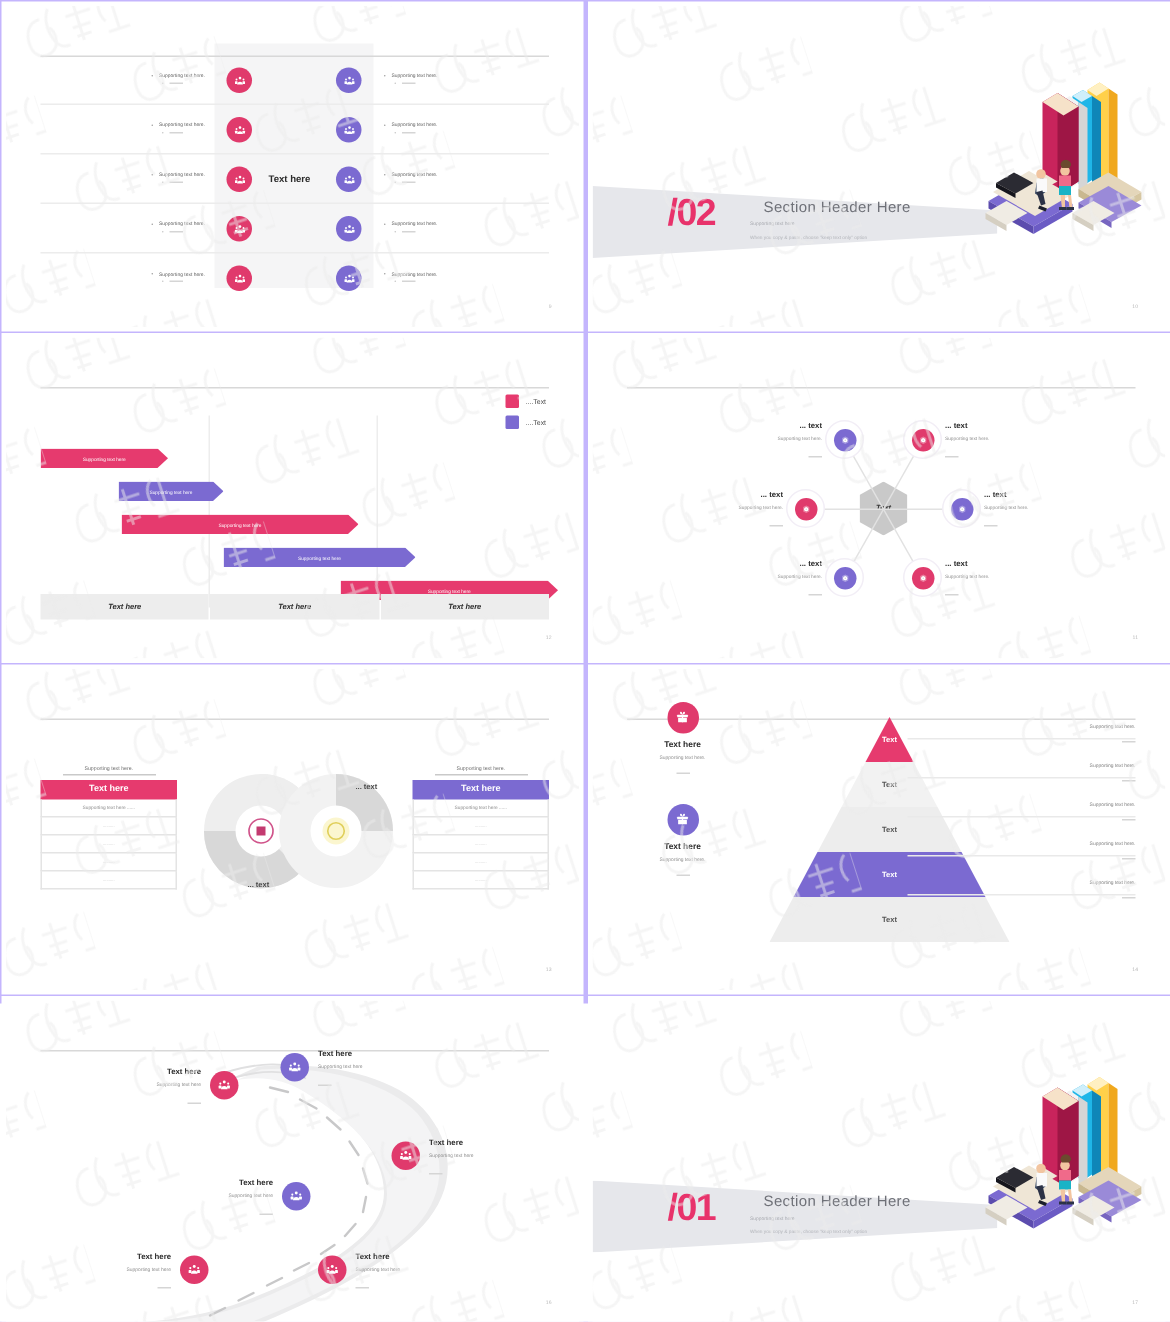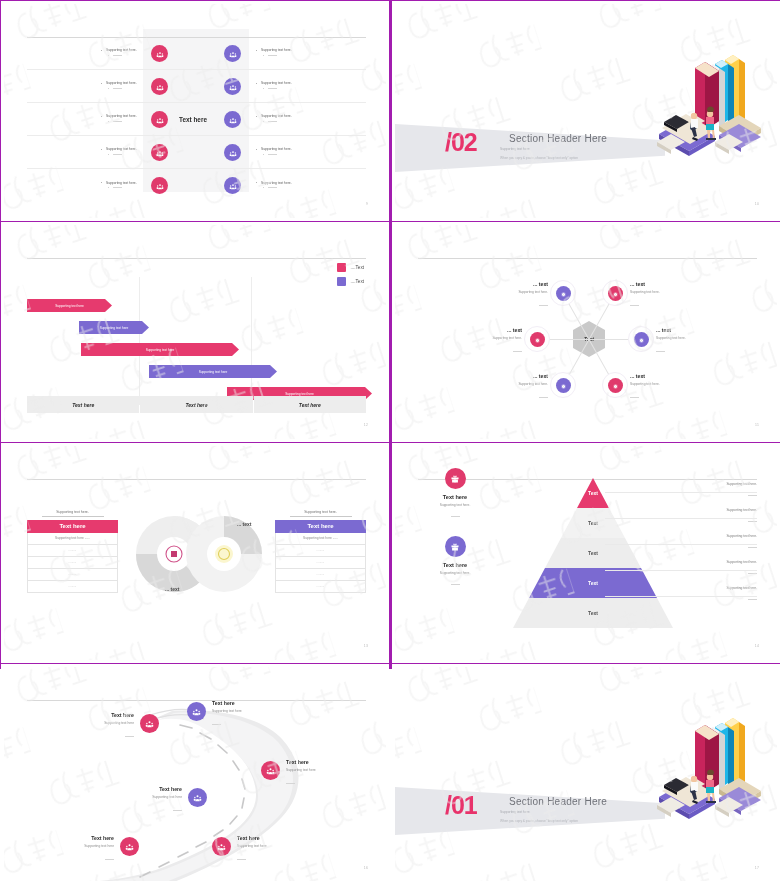--- a/index.html
+++ b/index.html
@@ -8,21 +8,21 @@
     width:780px; height:881px;
     font-family:"Liberation Sans", sans-serif;
     color:#3a3a3a;
     overflow:hidden;
   }
   .deck{
     width:780px; height:669px;
     display:grid;
     grid-template-columns: 390px 390px;
     grid-template-rows: 220px 220px 220px 221px;
-    background:#a21caf;
+    background:#c4b5fd;
     gap:1px;
     padding:1px 0 0 1px;
   }
   .slide{
     position:relative;
     background:#ffffff;
     overflow:hidden;
     width:388px;
   }
   

